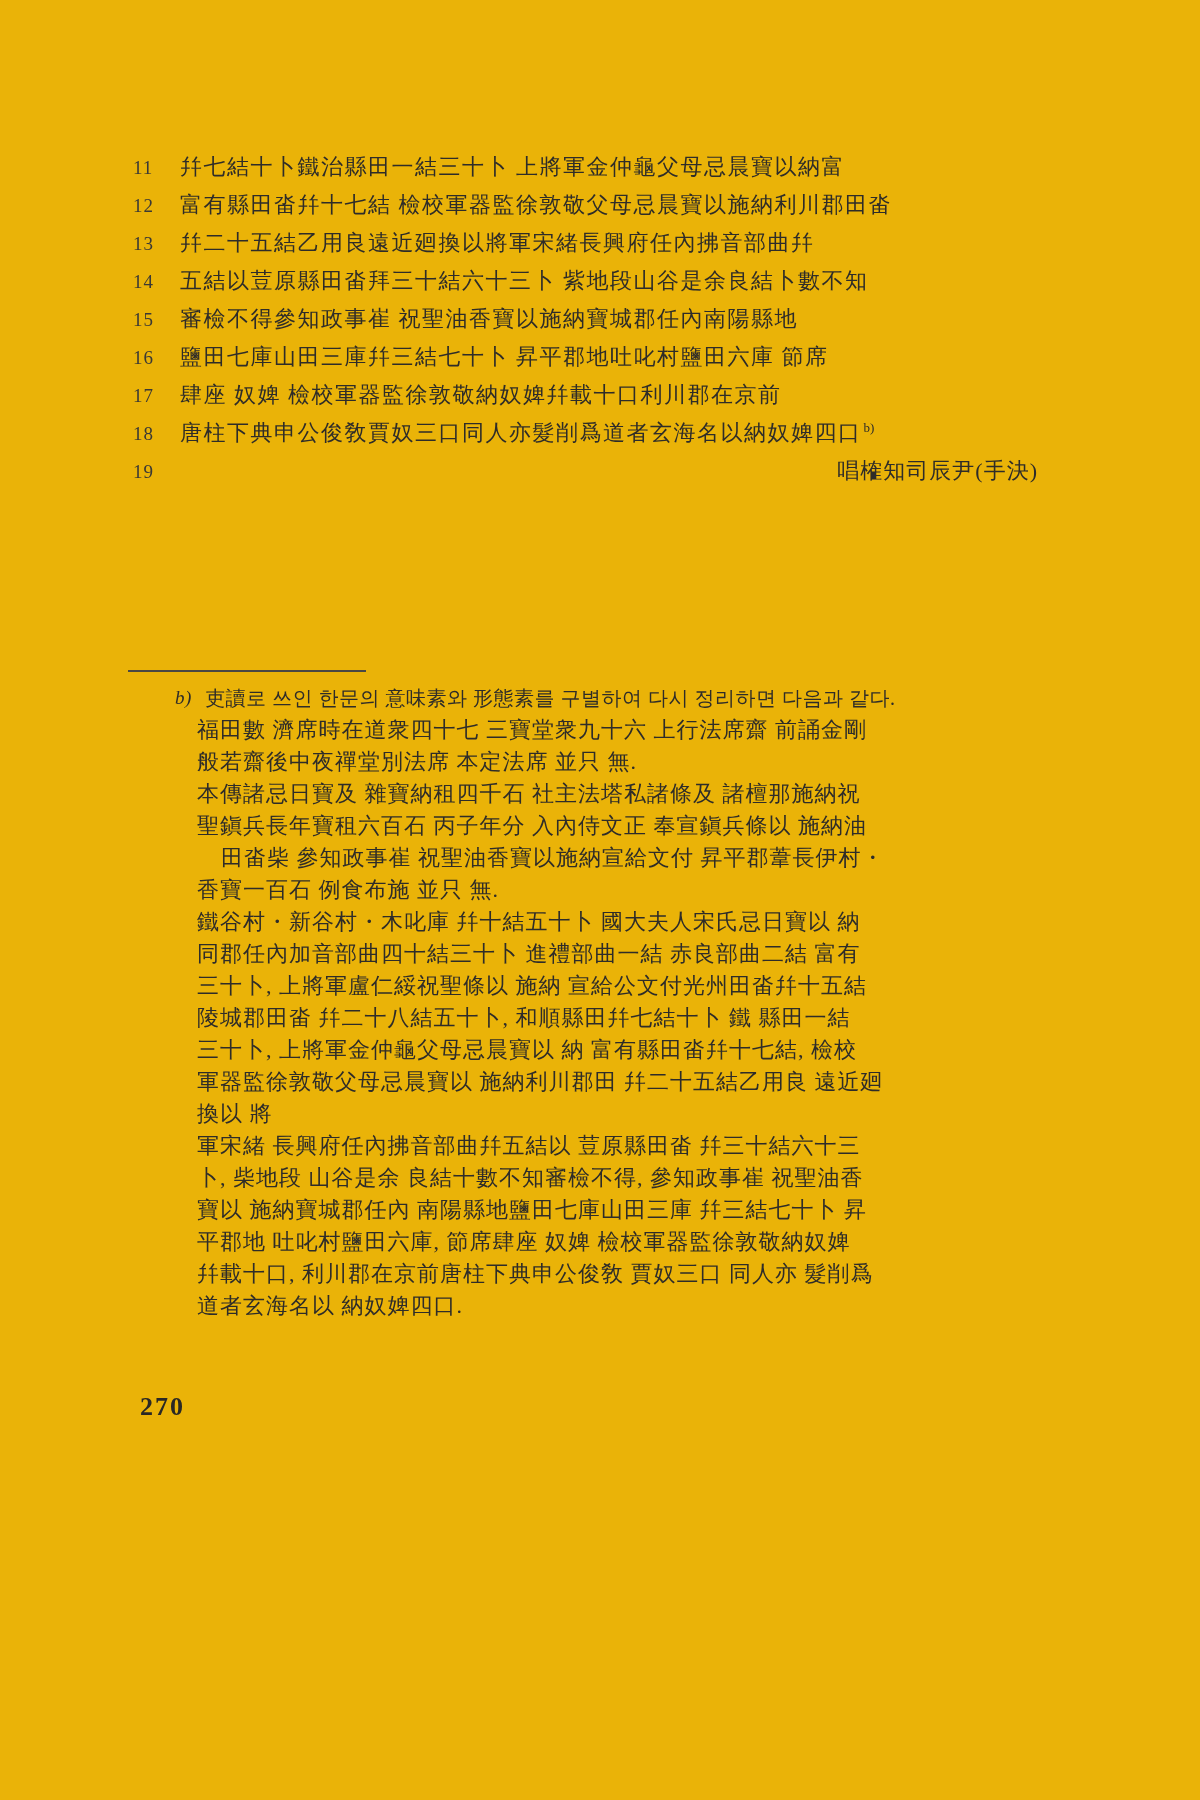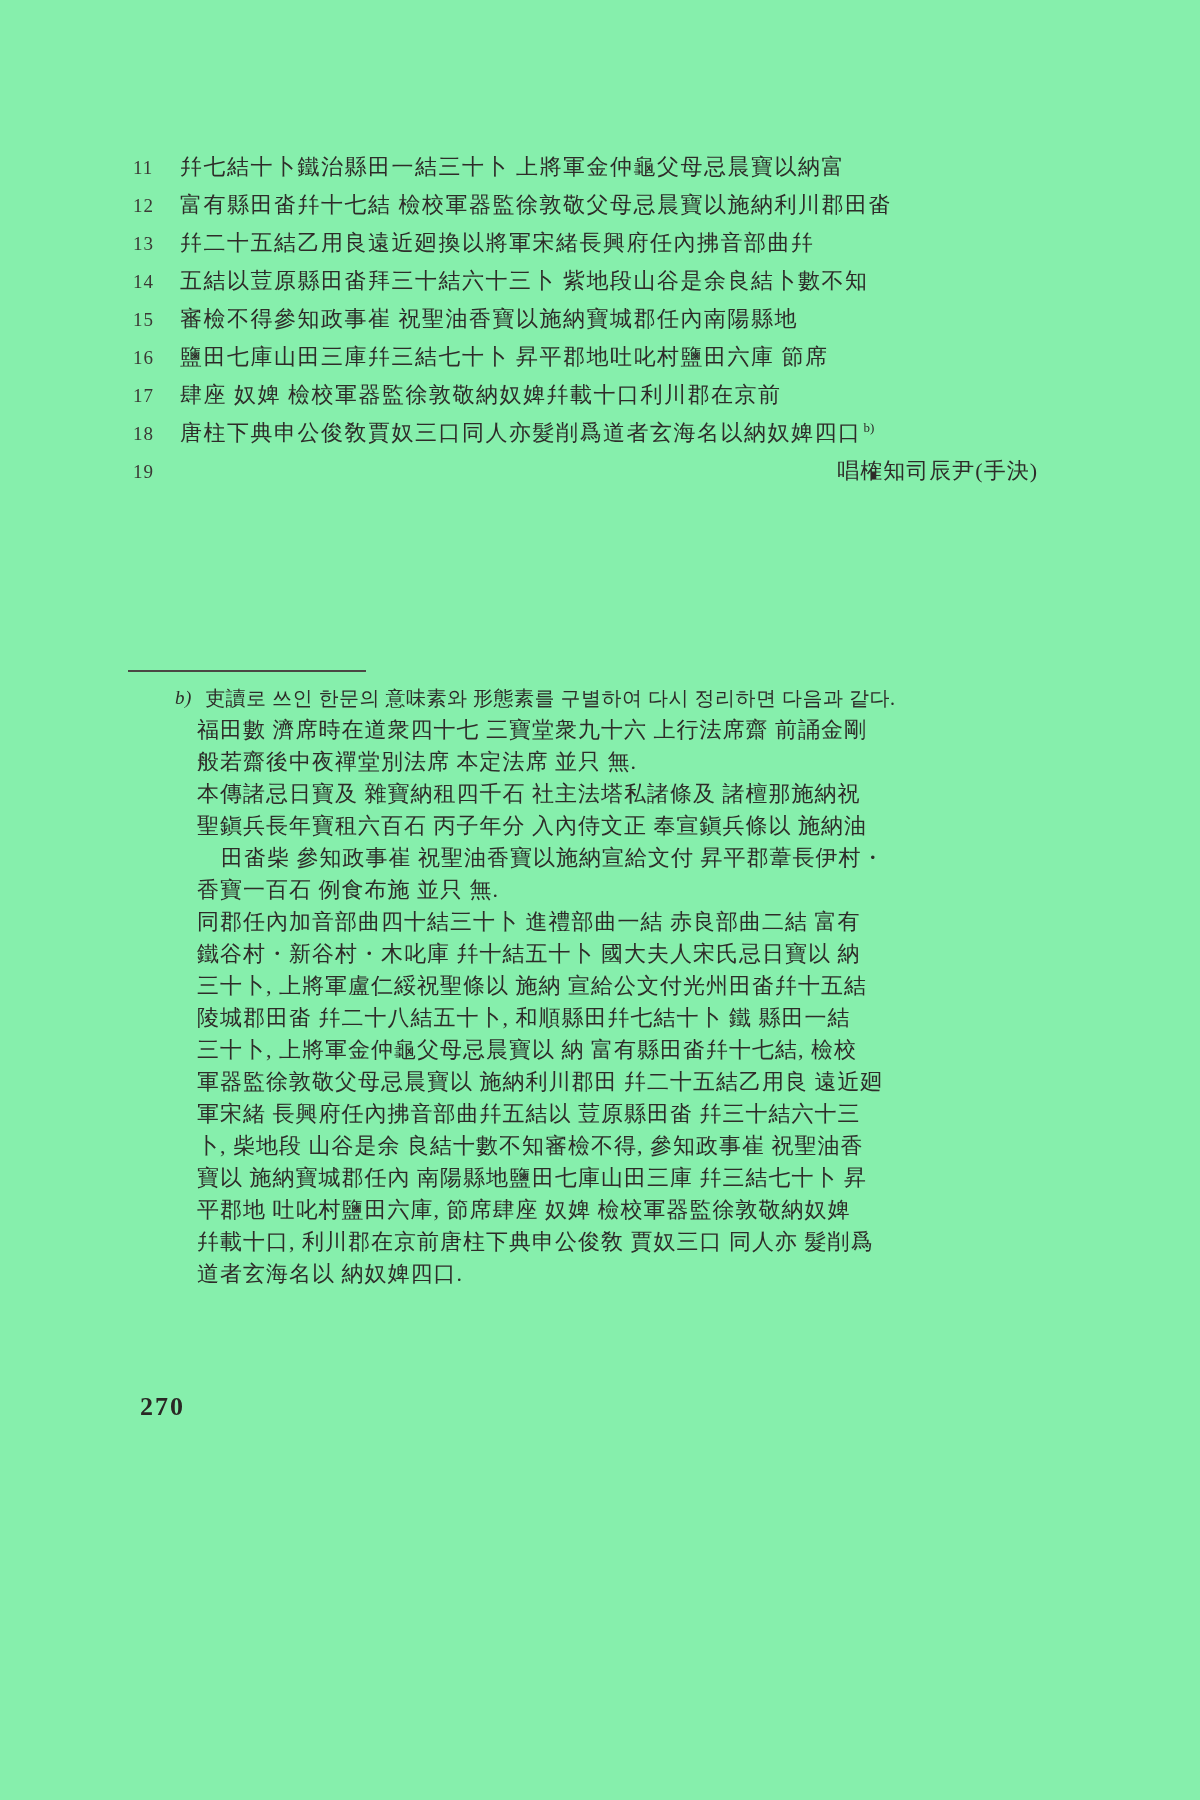--- a/index.html
+++ b/index.html
@@ -5,21 +5,21 @@
   html, body {
     margin: 0;
     padding: 0;
     background: #d9d9d6;
   }
   .page {
     position: relative;
     width: 1200px;
     height: 1800px;
     margin: 0 auto;
-    background: #86efac;
+    background: #eab308;
     font-family: "Liberation Serif", "DejaVu Serif", serif;
     color: #2e2c29;
     overflow: hidden;
   }
   
   .doc-lines {
     position: absolute;
     top: 152px;
     left: 133px;
     width: 905px;
@@ -152,26 +152,27 @@
       <span class="fn-marker">b)</span>
       <span class="fn-intro-text">吏讀로 쓰인 한문의 意味素와 形態素를 구별하여 다시 정리하면 다음과 같다.</span>
     </div>
     <div class="fn-body">
       <div class="fn-line">福田數 濟席時在道衆四十七 三寶堂衆九十六 上行法席齋 前誦金剛</div>
       <div class="fn-line">般若齋後中夜禪堂別法席 本定法席 並只 無.</div>
       <div class="fn-line">本傳諸忌日寶及 雜寶納租四千石 社主法塔私諸條及 諸檀那施納祝</div>
       <div class="fn-line">聖鎭兵長年寶租六百石 丙子年分 入內侍文正 奉宣鎭兵條以 施納油</div>
       <div class="fn-line indent">田畓柴 參知政事崔 祝聖油香寶以施納宣給文付 昇平郡葦長伊村・</div>
       <div class="fn-line">香寶一百石 例食布施 並只 無.</div>
+      <div class="fn-line">鐵谷村・新谷村・木叱庫 幷十結五十卜 國大夫人宋氏忌日寶以 納</div>
       <div class="fn-line">同郡任內加音部曲四十結三十卜 進禮部曲一結 赤良部曲二結 富有</div>
-      <div class="fn-line">鐵谷村・新谷村・木叱庫 幷十結五十卜 國大夫人宋氏忌日寶以 納</div>
       <div class="fn-line">三十卜, 上將軍盧仁綏祝聖條以 施納 宣給公文付光州田畓幷十五結</div>
       <div class="fn-line">陵城郡田畓 幷二十八結五十卜, 和順縣田幷七結十卜 鐵 縣田一結</div>
       <div class="fn-line">三十卜, 上將軍金仲龜父母忌晨寶以 納 富有縣田畓幷十七結, 檢校</div>
       <div class="fn-line">軍器監徐敦敬父母忌晨寶以 施納利川郡田 幷二十五結乙用良 遠近廻</div>
+      <div class="fn-line">換以 將</div>
       <div class="fn-line">軍宋緒 長興府任內拂音部曲幷五結以 荳原縣田畓 幷三十結六十三</div>
       <div class="fn-line">卜, 柴地段 山谷是余 良結十數不知審檢不得, 參知政事崔 祝聖油香</div>
       <div class="fn-line">寶以 施納寶城郡任內 南陽縣地鹽田七庫山田三庫 幷三結七十卜 昇</div>
       <div class="fn-line">平郡地 吐叱村鹽田六庫, 節席肆座 奴婢 檢校軍器監徐敦敬納奴婢</div>
       <div class="fn-line">幷載十口, 利川郡在京前唐柱下典申公俊敎 賈奴三口 同人亦 髮削爲</div>
       <div class="fn-line">道者玄海名以 納奴婢四口.</div>
     </div>
   </div>
 
   <div class="page-number">270</div>

